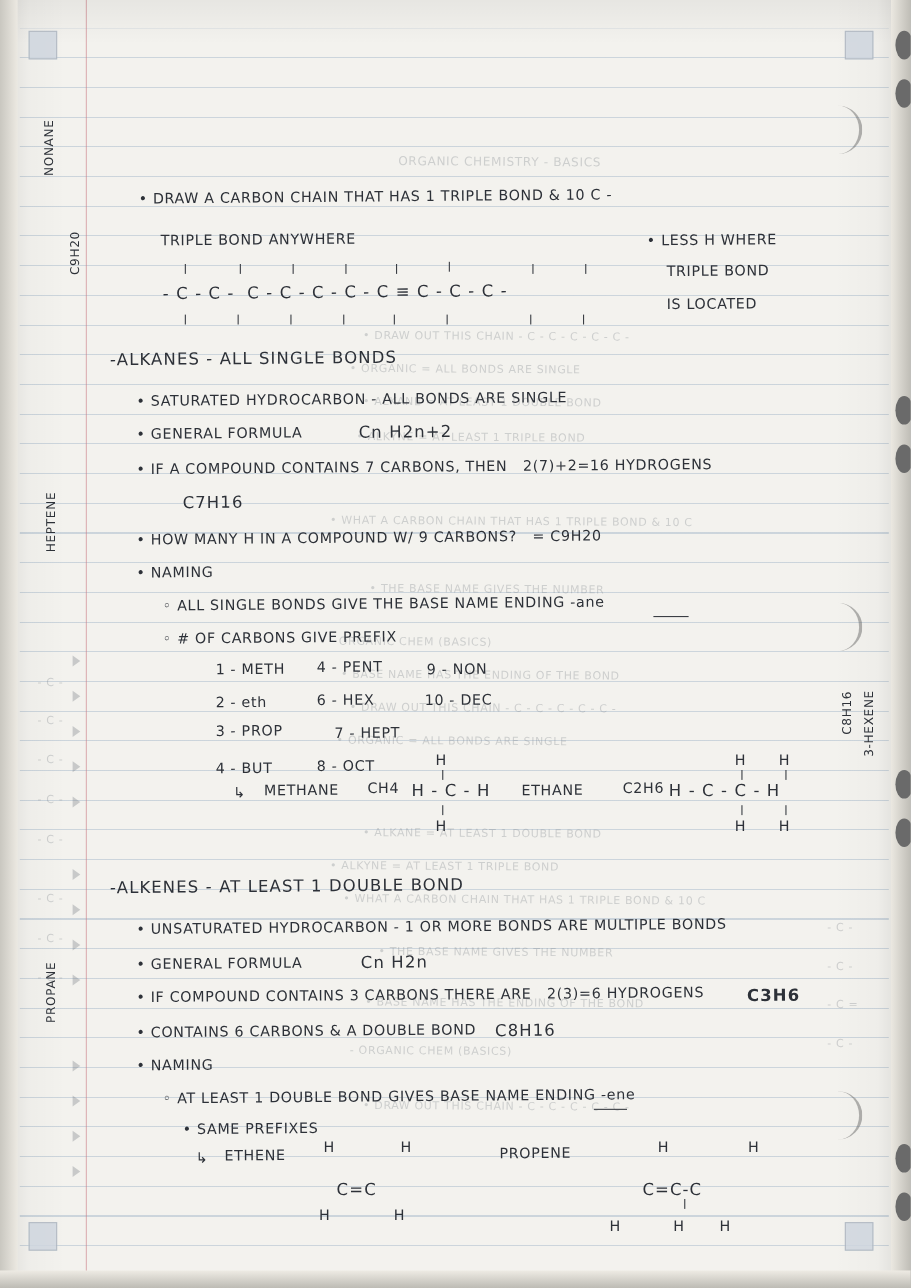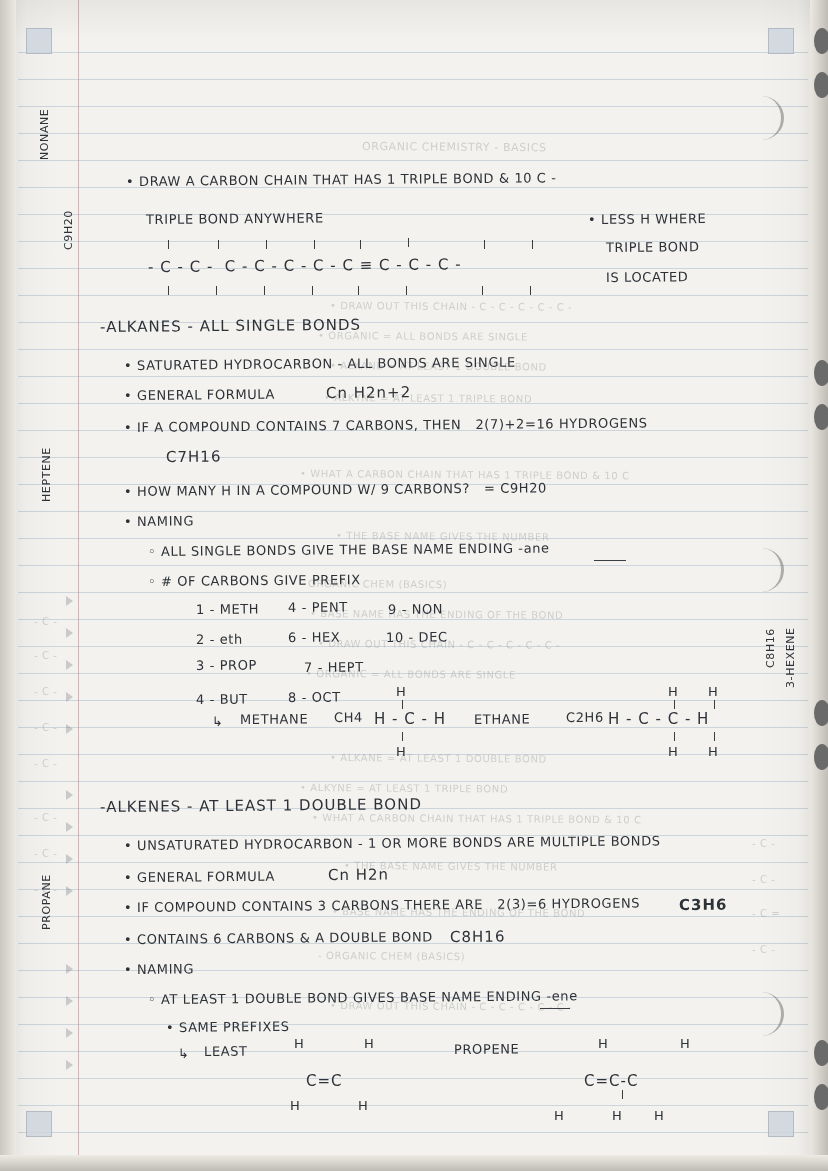--- a/index.html
+++ b/index.html
@@ -319,21 +319,21 @@
   <div class="hw big sk1" style="left:450px; top:928px;">C8H16</div>
 
   <div class="hw mid sk1" style="left:124px; top:962px;">• NAMING</div>
 
   <div class="hw mid sk1" style="left:148px; top:992px;">◦ AT LEAST 1 DOUBLE BOND GIVES BASE NAME ENDING -ene</div>
   <div class="hr-ghost" style="left:540px; top:1008px; width:30px; background:#3a3e44;"></div>
 
   <div class="hw mid sk1" style="left:166px; top:1020px;">• SAME PREFIXES</div>
 
   <div class="hw mid sk1" style="left:178px; top:1046px;">↳</div>
-  <div class="hw mid sk1" style="left:204px; top:1044px;">LEAST</div>
+  <div class="hw mid sk1" style="left:204px; top:1044px;">ETHENE</div>
 
   <div class="hw mid" style="left:294px; top:1036px;">H</div>
   <div class="hw mid" style="left:364px; top:1036px;">H</div>
   <div class="hw big" style="left:306px; top:1072px;">C=C</div>
   <div class="hw mid" style="left:290px; top:1098px;">H</div>
   <div class="hw mid" style="left:358px; top:1098px;">H</div>
 
   <div class="hw mid sk1" style="left:454px; top:1042px;">PROPENE</div>
   <div class="hw mid" style="left:598px; top:1036px;">H</div>
   <div class="hw mid" style="left:680px; top:1036px;">H</div>

